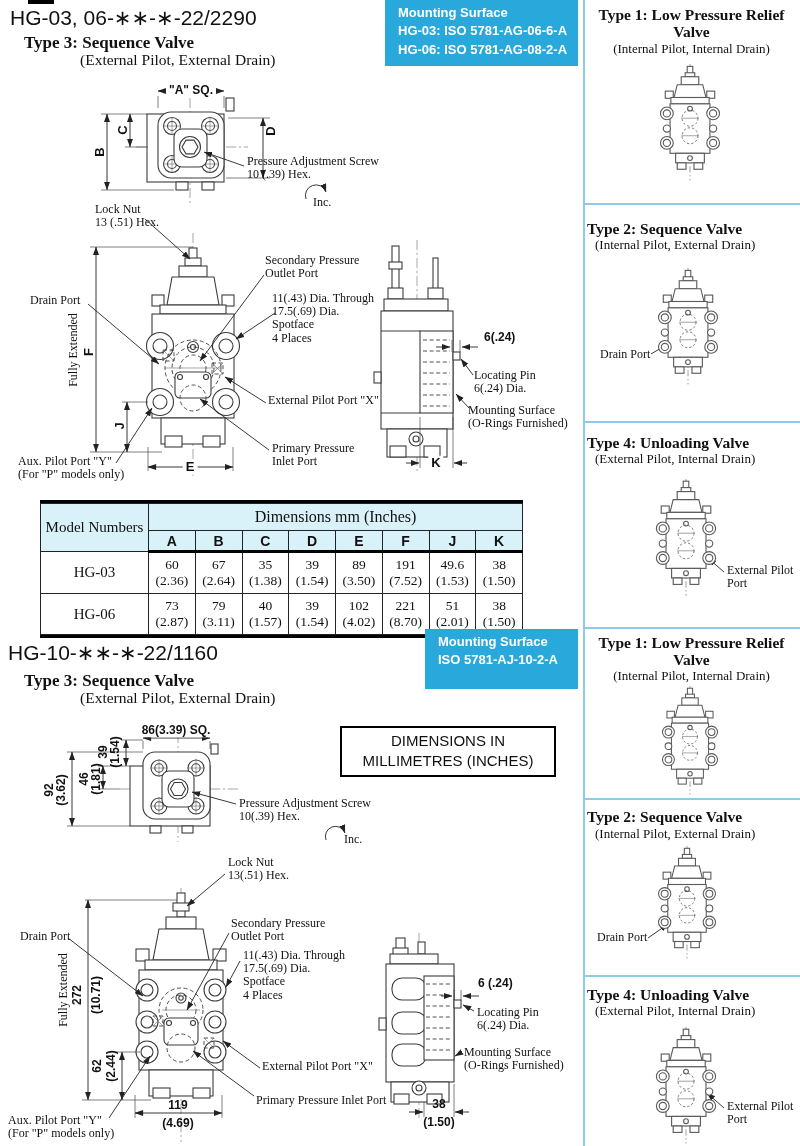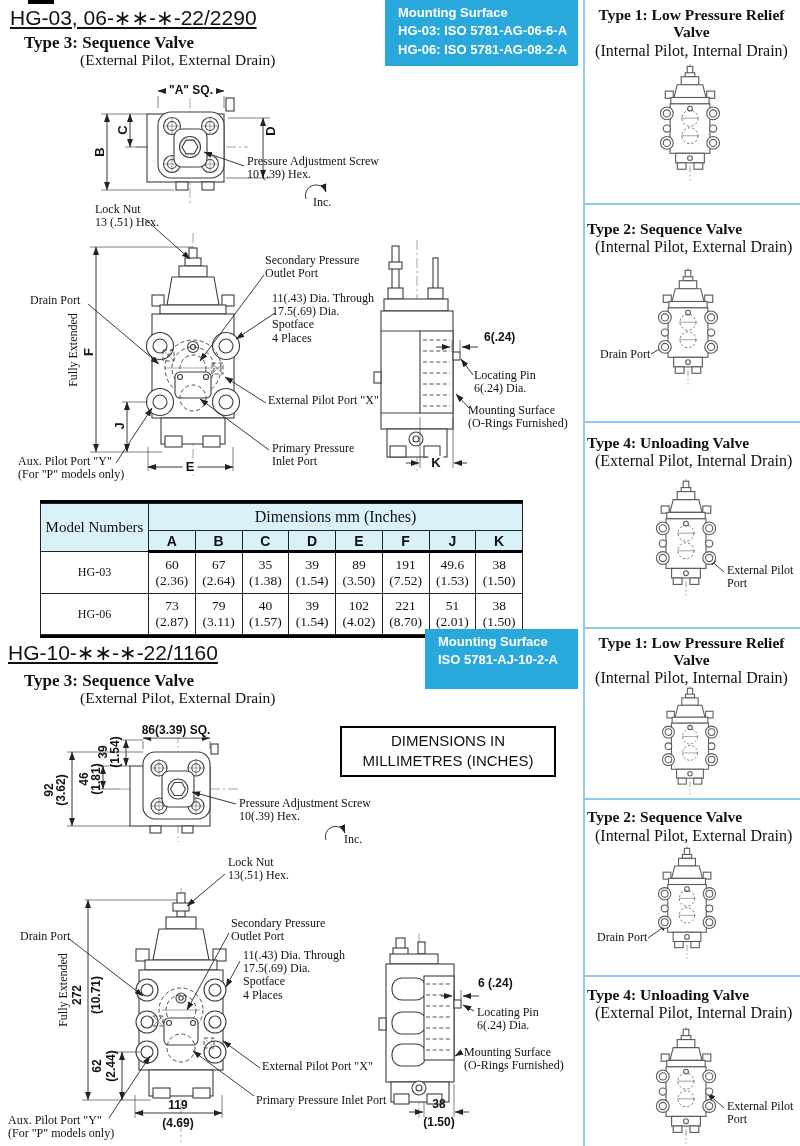--- a/index.html
+++ b/index.html
@@ -7,47 +7,47 @@
   .page{position:relative;width:800px;height:1146px;background:#fff;overflow:hidden;
         font-family:"Liberation Serif",serif;color:#111;}
   .art{position:absolute;left:0;top:0;z-index:1;}
   .t{position:absolute;z-index:3;white-space:pre-line;line-height:1.12;}
   .lbl{font-size:12px;line-height:1.1;}
   .dim{font-family:"Liberation Sans",sans-serif;font-weight:bold;font-size:12px;}
   .dimlet{font-family:"Liberation Sans",sans-serif;font-weight:bold;font-size:13px;}
   .rot{transform:translate(-50%,-50%) rotate(-90deg);white-space:nowrap;}
   .ctr{transform:translate(-50%,-50%);white-space:nowrap;}
   .wbg{background:#fff;padding:0 3px;}
-  .title1{font-family:"Liberation Sans",sans-serif;font-size:21px;text-decoration:underline;}
+  .title1{font-family:"Liberation Sans",sans-serif;font-size:21px;}
   .typeh{font-size:17px;font-weight:bold;}
   .typesub{font-size:15.5px;}
   .bluebox{position:absolute;z-index:3;background:var(--accent);color:#fff;
            font-family:"Liberation Sans",sans-serif;font-weight:bold;font-size:13px;
            line-height:1.42;padding-top:4px;}
   .bluebox div{padding-left:13px;}
   .dimbox{position:absolute;z-index:3;border:2px solid #000;background:#fff;
           font-family:"Liberation Sans",sans-serif;font-size:15px;text-align:center;
           line-height:1.35;padding-top:3px;white-space:pre-line;}
   .vdiv{position:absolute;left:583px;top:0;width:2px;height:1146px;background:var(--divider);z-index:2;}
   .hdiv{position:absolute;left:585px;width:215px;height:2px;background:var(--divider);z-index:2;}
   .railh{font-size:15.5px;font-weight:bold;line-height:1.1;}
-  .railsub{font-size:16px;}
+  .railsub{font-size:13px;}
   .railc{left:585px;width:213px;text-align:center;}
   .topmark{position:absolute;left:28px;top:0;width:26px;height:4px;background:#000;z-index:3;}
   .railvalve{position:absolute;z-index:2;}
   
   .tablewrap{position:absolute;left:40px;top:500px;width:483px;z-index:3;
              border-top:3px solid #000;border-bottom:3px solid #000;}
   table.dimtable{border-collapse:collapse;width:483px;table-layout:fixed;}
   .dimtable td{border:1px solid #222;text-align:center;vertical-align:middle;}
   .hd{background:var(--thead);font-size:16px;height:24px;}
   .letters td{background:var(--thead);font-family:"Liberation Sans",sans-serif;
               font-weight:bold;font-size:14px;height:17px;border-bottom:3px solid #000 !important;}
   .modelcell{background:var(--thead);font-size:15px;}
-  .rowmodel{font-size:12px;}
+  .rowmodel{font-size:15px;}
   .val{font-size:13.5px;line-height:1.2;white-space:pre-line;height:38px;}
 </style>
 </head>
 <body>
 
 <div class="page">
 
   <div class="topmark"></div>
 
   <svg class="art" width="800" height="1146" viewBox="0 0 800 1146">

